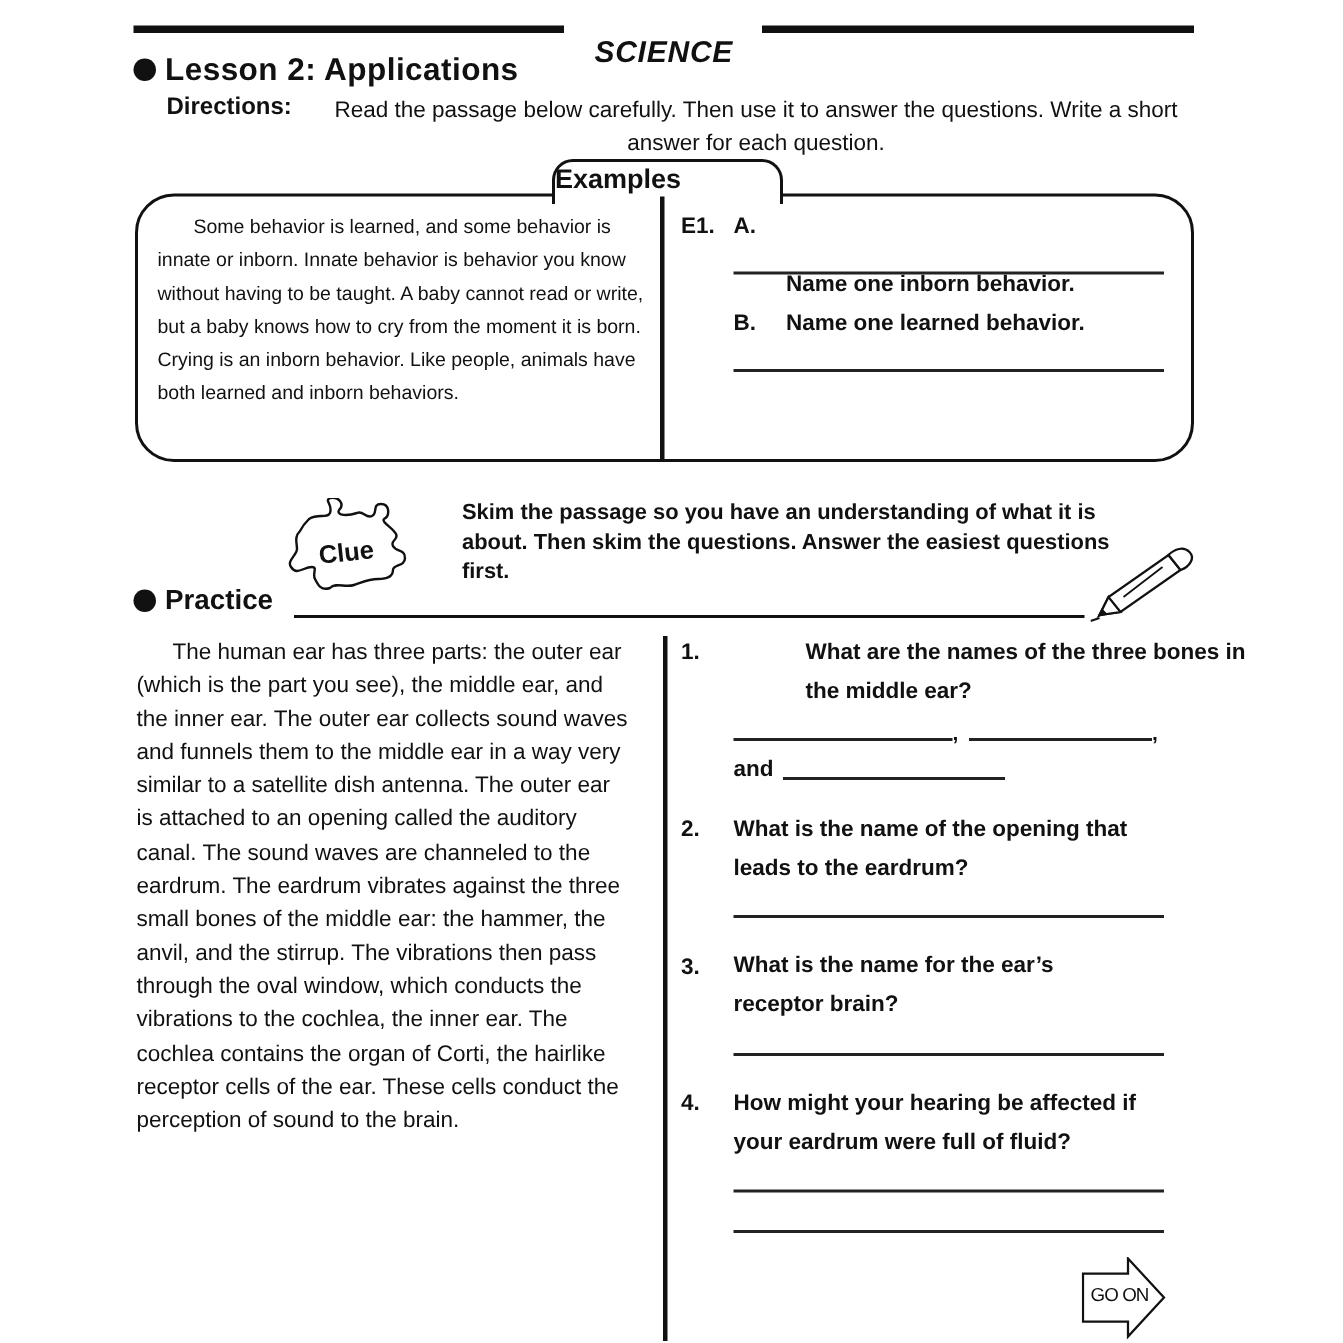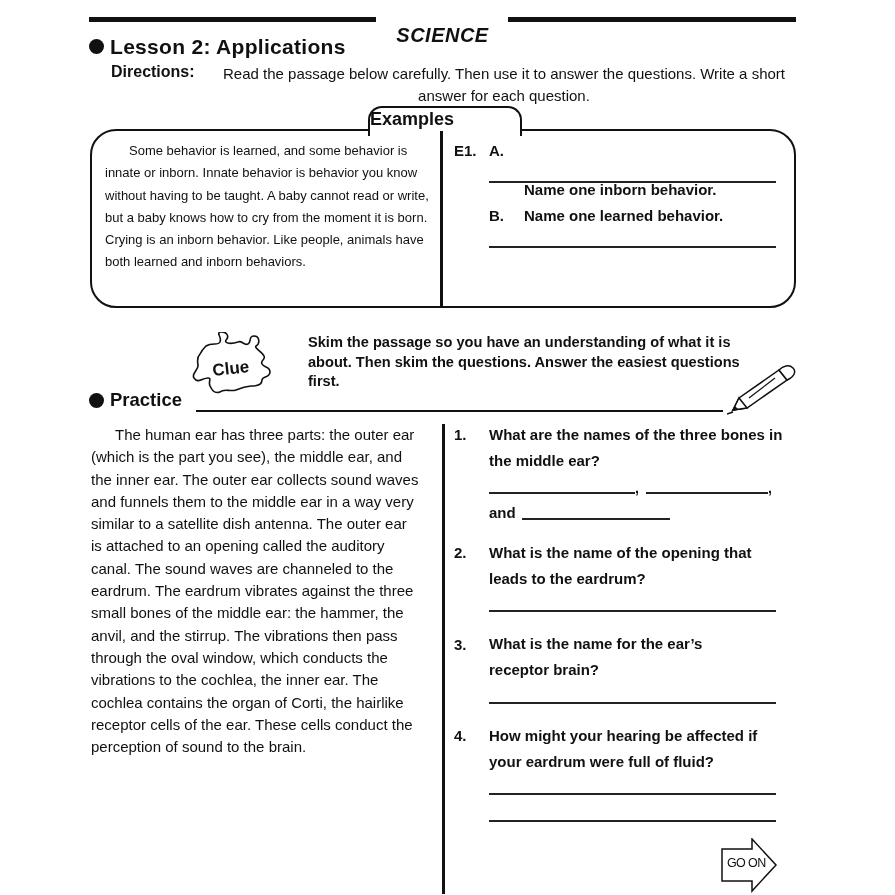--- a/index.html
+++ b/index.html
@@ -97,21 +97,21 @@
     <path d="M4 50 L8 44 L11 47 Z" fill="#111"></path>
     <path d="M22 36 L48 16" stroke="#111" stroke-width="1.2"></path>
     <path d="M0 52 L6 50" stroke="#111" stroke-width="1.5"></path>
   </svg>
 </div>
 
 <div class="col-divider"></div>
 <div class="passage"><span class="indent"></span><span>The human ear has three parts: the outer ear (which is the part you see), the middle ear, and the inner ear. The outer ear collects sound waves and funnels them to the middle ear in a way very similar to a satellite dish antenna. The outer ear is attached to an opening called the auditory canal. The sound waves are channeled to the eardrum. The eardrum vibrates against the three small bones of the middle ear: the hammer, the anvil, and the stirrup. The vibrations then pass through the oval window, which conducts the vibrations to the cochlea, the inner ear. The cochlea contains the organ of Corti, the hairlike receptor cells of the ear. These cells conduct the perception of sound to the brain.</span></div>
 
 <div class="qnum" style="top:426px;">1.</div>
-<div class="qtext" style="top:422px;">What are the names of the three bones in the middle ear?</div>
+<div class="qtext" style="top:422px;margin-left:48px;">What are the names of the three bones in the middle ear?</div>
 <div class="ans-line" style="left:489px; top:492px; width:146px;"></div>
 <div class="comma" style="left:635px; top:480px;">,</div>
 <div class="ans-line" style="left:646px; top:492px; width:122px;"></div>
 <div class="comma" style="left:768px; top:480px;">,</div>
 <div class="and-label">and</div>
 <div class="ans-line" style="left:522px; top:518px; width:148px;"></div>
 
 <div class="qnum" style="top:544px;">2.</div>
 <div class="qtext" style="top:540px;">What is the name of the opening that leads to the eardrum?</div>
 <div class="ans-line" style="left:489px; top:610px; width:287px;"></div>

